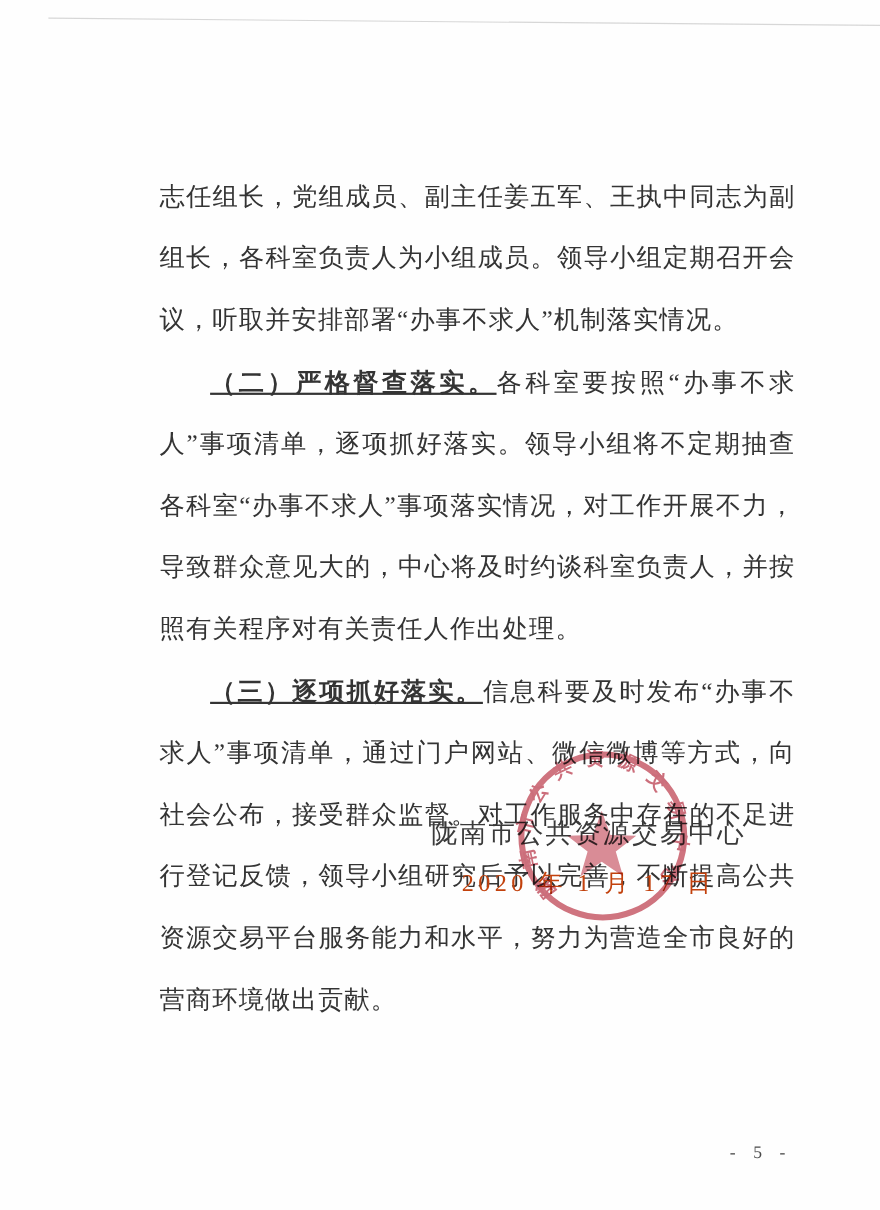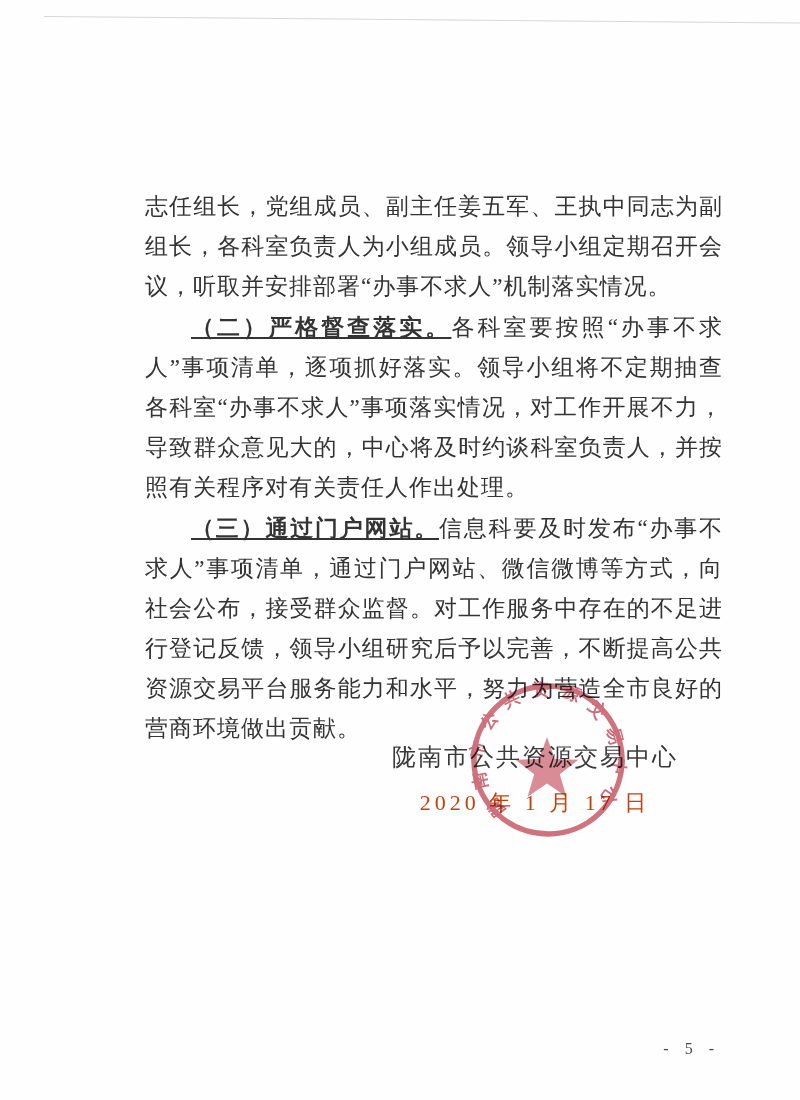--- a/index.html
+++ b/index.html
@@ -27,25 +27,24 @@
     opacity: 0.7;
     transform: rotate(0.5deg);
     transform-origin: left center;
   }
   .body-text {
     position: absolute;
     left: 145px;
     top: 151px;
     width: 578px;
     font-size: 23px;
-    line-height: 40px;
+    line-height: 56px;
     letter-spacing: 1px;
     text-align: justify;
     text-justify: inter-character;
-    margin-top: 36px;
   }
   .body-text p {
     margin: 0;
     padding: 0;
   }
   .para-indent {
     text-indent: 2em;
   }
   .lead {
     font-weight: 700;
@@ -100,21 +99,21 @@
 </head>
 <body>
 
 <div class="page">
 
   <div class="scan-line"></div>
 
   <div class="body-text">
     <p><span>志任组长，党组成员、副主任姜五军、王执中同志为副组长，各科室负责人为小组成员。领导小组定期召开会议，听取并安排部署“办事不求人”机制落实情况。</span></p>
     <p class="para-indent"><b class="lead">（二）严格督查落实。</b><span>各科室要按照“办事不求人”事项清单，逐项抓好落实。领导小组将不定期抽查各科室“办事不求人”事项落实情况，对工作开展不力，导致群众意见大的，中心将及时约谈科室负责人，并按照有关程序对有关责任人作出处理。</span></p>
-    <p class="para-indent"><b class="lead">（三）通过门户网站。</b><span>信息科要及时发布“办事不求人”事项清单，通过门户网站、微信微博等方式，向社会公布，接受群众监督。对工作服务中存在的不足进行登记反馈，领导小组研究后予以完善，不断提高公共资源交易平台服务能力和水平，努力为营造全市良好的营商环境做出贡献。</span></p>
+    <p class="para-indent"><b class="lead">（三）逐项抓好落实。</b><span>信息科要及时发布“办事不求人”事项清单，通过门户网站、微信微博等方式，向社会公布，接受群众监督。对工作服务中存在的不足进行登记反馈，领导小组研究后予以完善，不断提高公共资源交易平台服务能力和水平，努力为营造全市良好的营商环境做出贡献。</span></p>
   </div>
 
   <div class="signature">
     <div class="sig-org">陇南市公共资源交易中心</div>
     <div class="sig-date">2020 年 1 月 17 日</div>
   </div>
 
   <svg class="seal" viewBox="0 0 160 160" xmlns="http://www.w3.org/2000/svg">
     <circle cx="80" cy="80" r="74" fill="none" stroke="#c4515f" stroke-width="5.5"></circle>
     <path id="sealArcPath" d="M 38.2 129.8 A 65 65 0 1 1 121.8 129.8" fill="none"></path>

